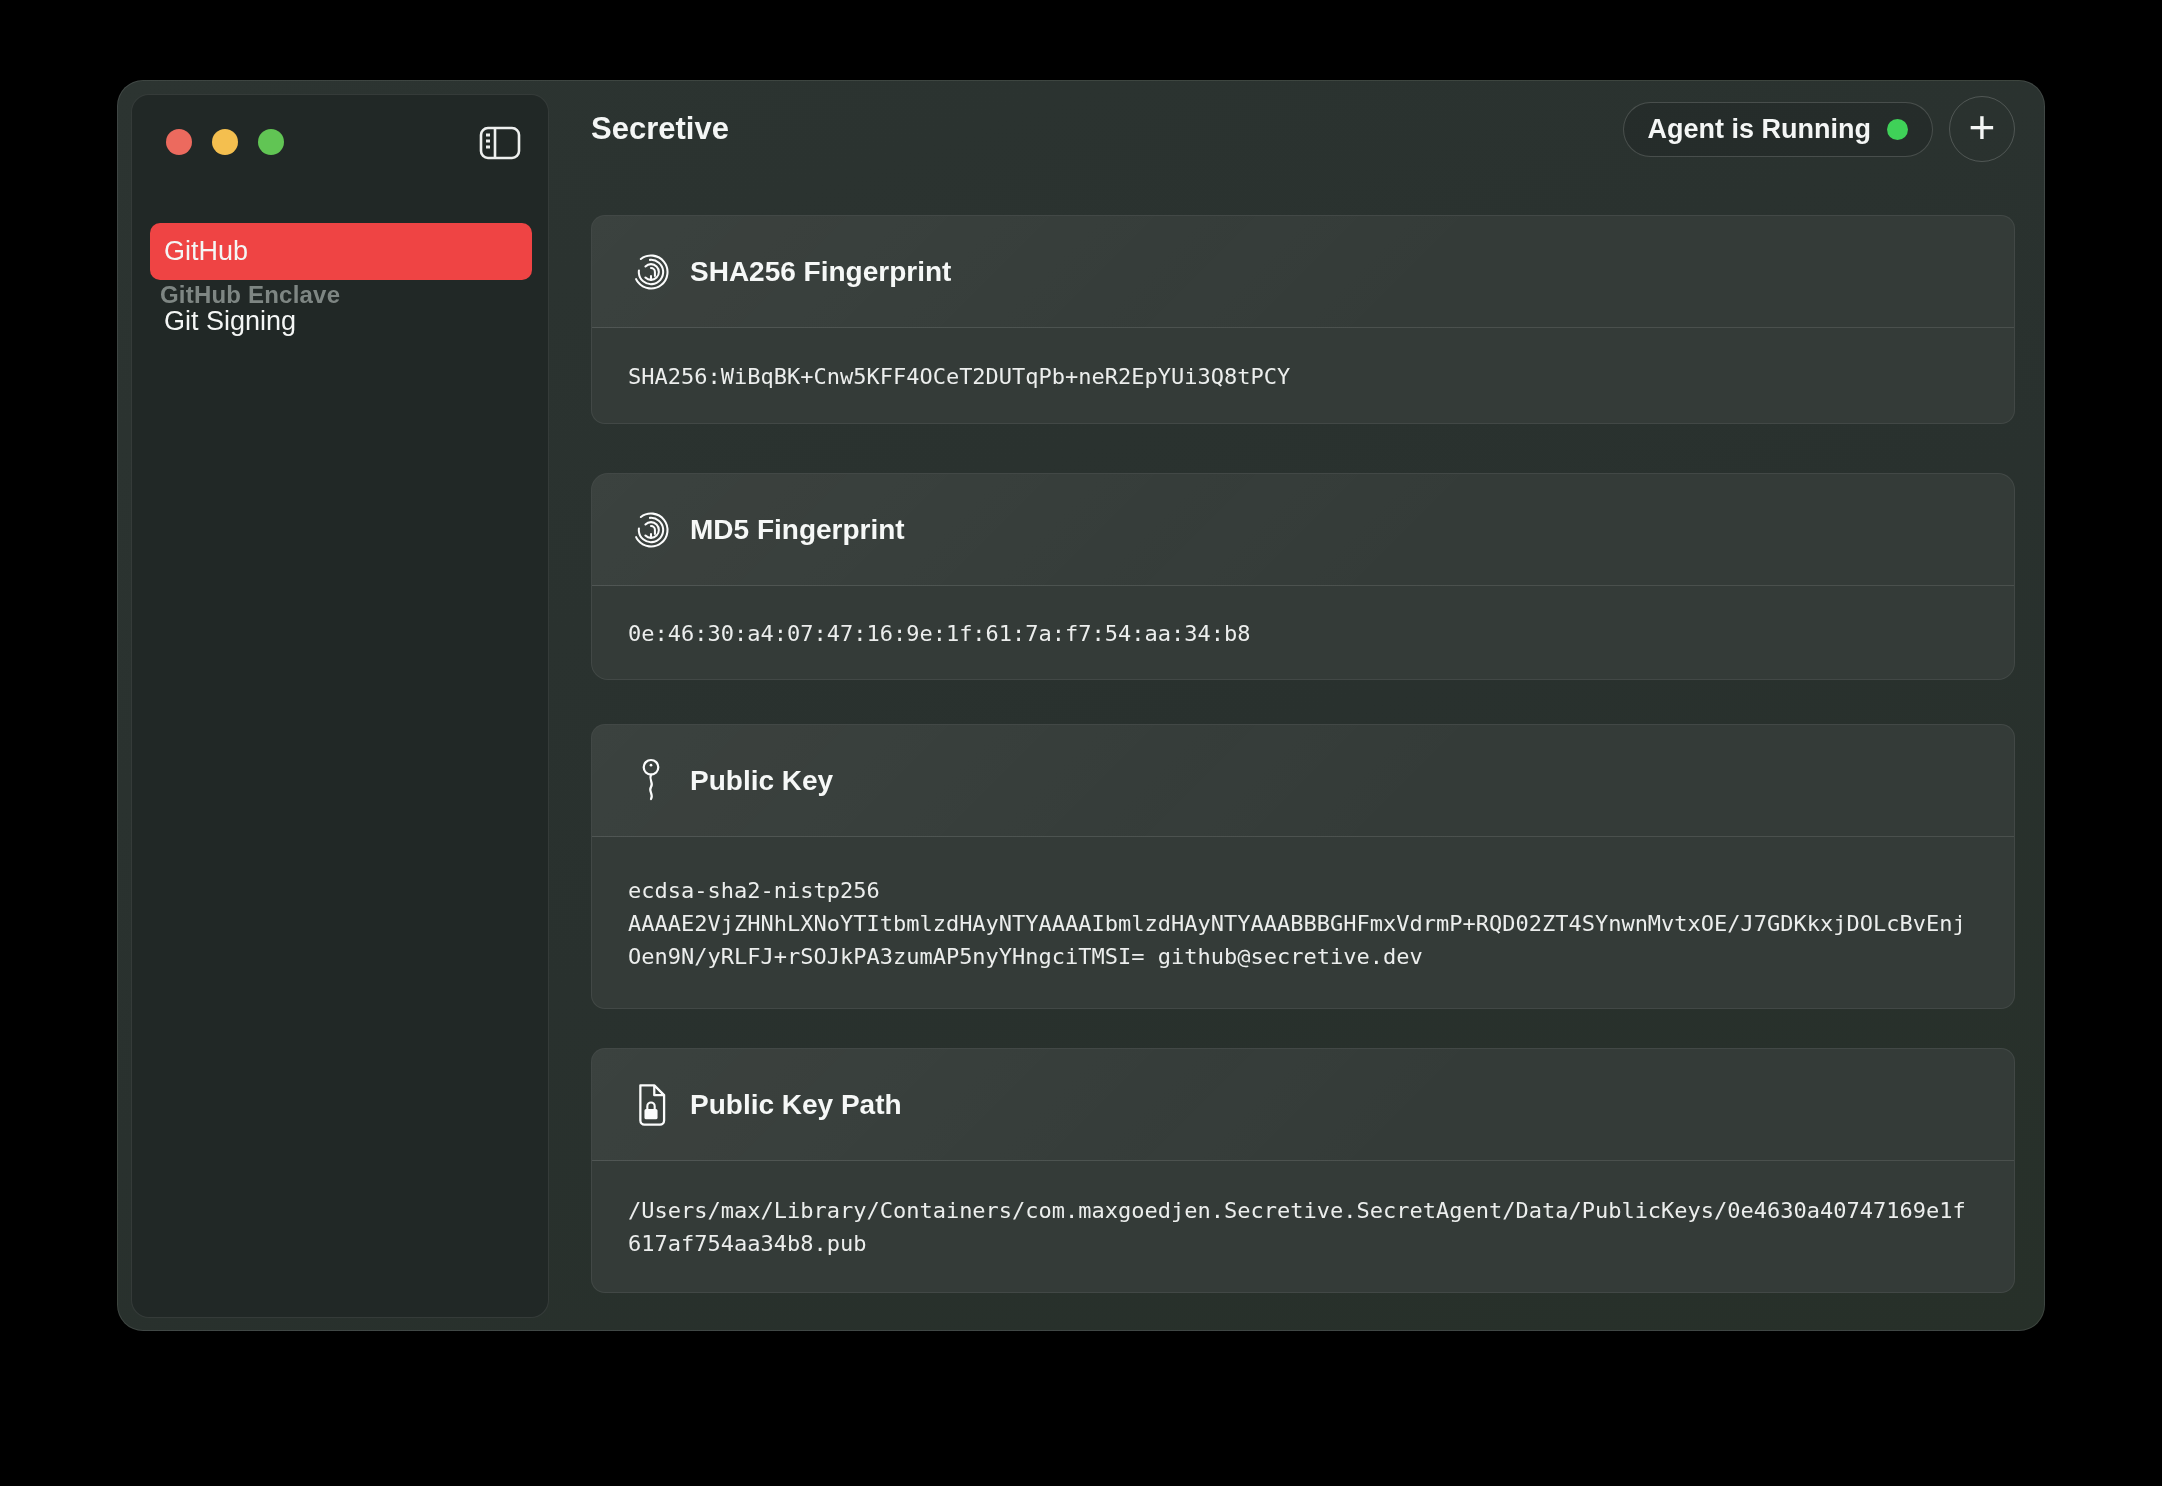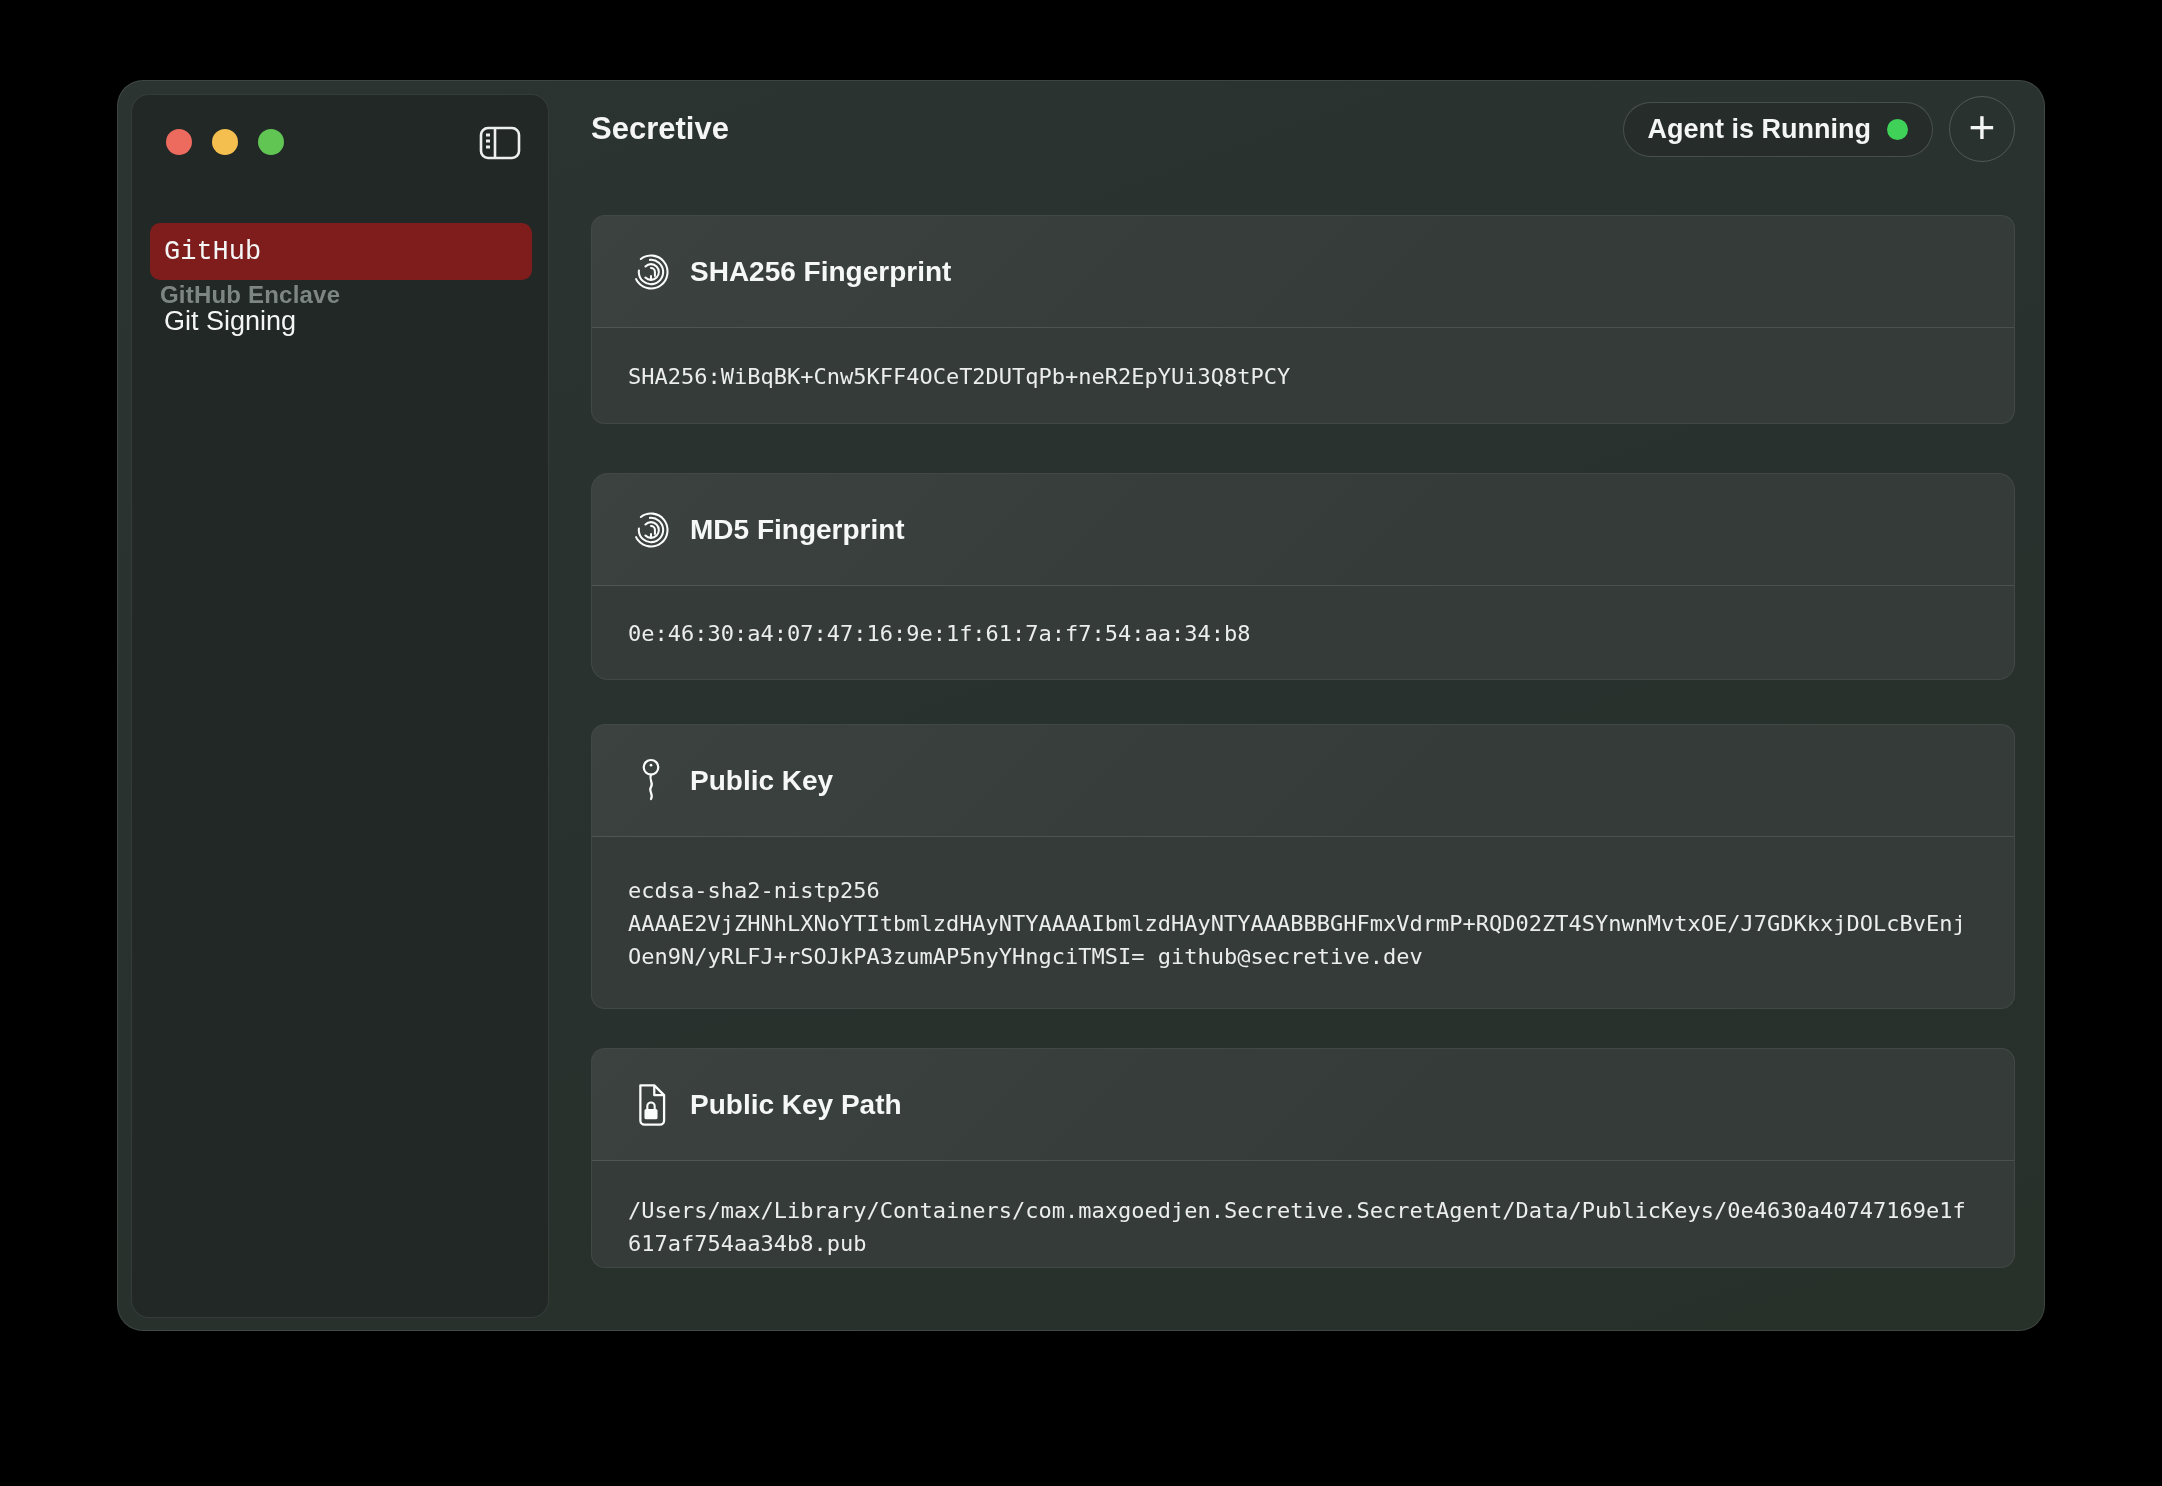--- a/index.html
+++ b/index.html
@@ -35,21 +35,21 @@
 
   .section-label {
     position:absolute; top:186px; left:28px;
     font-size:24px; font-weight:700; color:#7e8683; letter-spacing:0.2px;
   }
   .nav-item {
     position:absolute; left:18px; width:382px; height:57px;
     display:flex; align-items:center; padding-left:14px;
     border-radius:10px; font-size:27px; color:#f4f6f5; cursor:pointer;
   }
-  .nav-item.selected { background:#7f1d1d;font-family:Liberation Mono, monospace; }
+  .nav-item.selected { background:#ef4444; }
   .nav-item.github { top:128px; }
   .nav-item.gitsigning { top:198px; }
 
   
   .main-titlebar {
     position:absolute; left:473px; top:0; width:1424px; height:96px;
     display:flex; align-items:center; justify-content:space-between;
   }
   .app-title { font-size:31px; font-weight:700; color:#f4f6f5; }
   .title-right { display:flex; align-items:center; gap:16px; }
@@ -76,21 +76,21 @@
   .card {
     position:absolute; left:473px; width:1424px;
     background:#343b38;
     border:1px solid rgba(255,255,255,0.07);
     border-radius:14px;
     overflow:hidden;
   }
   .card-1 { top:134px;  height:209px; }
   .card-2 { top:392px;  height:207px;border-radius:17px; }
   .card-3 { top:643px;  height:285px; }
-  .card-4 { top:967px;  height:220px; }
+  .card-4 { top:967px;  height:245px; }
 
   .card-header {
     height:112px; display:flex; align-items:center; padding-left:34px;
     background:linear-gradient(135deg, rgba(255,255,255,0.035), rgba(255,255,255,0.0) 60%);
     border-bottom:1px solid rgba(255,255,255,0.11);
   }
   .card-icon { width:50px; display:flex; justify-content:center; margin-right:14px; color:#fbfcfc; }
   .card-title { font-size:28px; font-weight:700; color:#f6f8f7; }
 
   .card-body {

